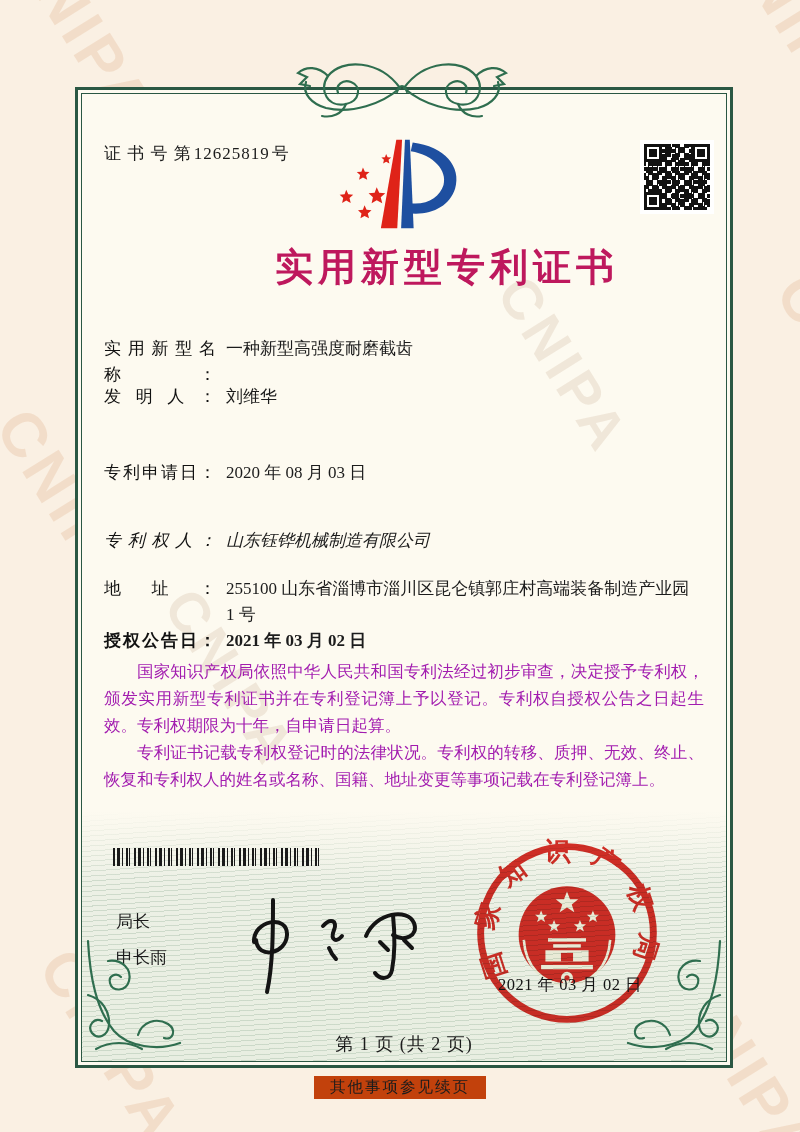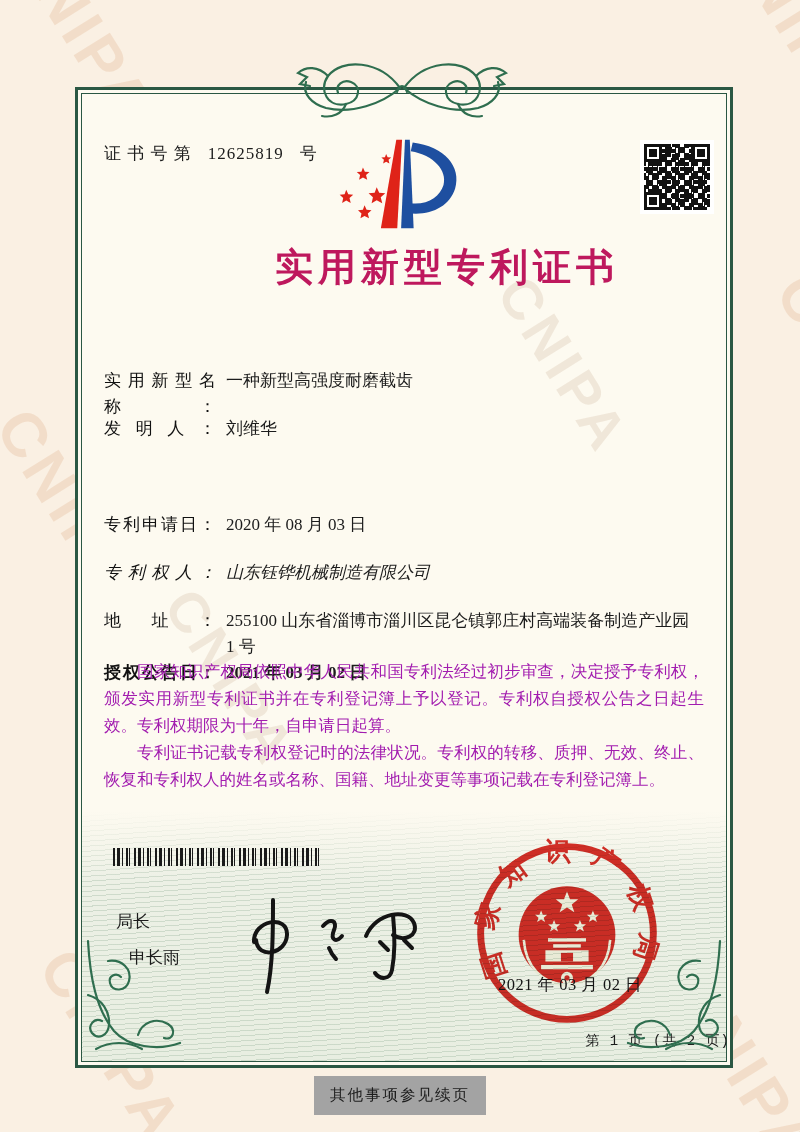--- a/index.html
+++ b/index.html
@@ -24,38 +24,38 @@
   .inner-border { position:absolute; inset:3px; border:1px solid #2a5743; pointer-events:none; z-index:1; }
   .guilloche {
     position:absolute; left:4px; right:4px; bottom:4px; height:250px; z-index:0;
     background-image:
       linear-gradient(to bottom, rgba(253,250,240,1), rgba(253,250,240,0) 70px),
       repeating-linear-gradient(176deg, rgba(120,156,128,0.26) 0 1px, rgba(0,0,0,0) 1px 5px),
       linear-gradient(#eef1e7,#e8eee1);
   }
   
   .cert-no { position:absolute; left:26px; top:52px; font-size:17px; letter-spacing:1px; z-index:3; }
-  .cert-no .num { margin:0 16px; }
+  .cert-no .num { margin:0 2px; }
   .logo { position:absolute; left:258px; top:40px; z-index:3; }
   .qr { position:absolute; left:562px; top:50px; width:74px; height:74px; background:#fff; z-index:3; }
   .qr-data {
     position:absolute; inset:4px;
     background:
       repeating-conic-gradient(#111 0% 25%, rgba(0,0,0,0) 0% 50%) 0 0/9px 9px,
       repeating-conic-gradient(#111 0% 25%, #fff 0% 50%) 2px 3px/13px 13px;
   }
   .finder { position:absolute; width:12px; height:12px; border:3px solid #111; background:#fff; }
   .finder::after { content:""; position:absolute; inset:2px; background:#111; }
   .f-tl { left:4px; top:4px; } .f-tr { right:4px; top:4px; } .f-bl { left:4px; bottom:4px; }
   .title {
     position:absolute; left:0; top:152px; width:100%; text-align:center;
     font-size:38px; font-weight:bold; letter-spacing:5px; color:#be185d; z-index:3;margin-left:43px;
   }
   
-  .frow { position:absolute; left:26px; width:604px; font-size:17px; line-height:26px; z-index:3;margin-top:32px; }
+  .frow { position:absolute; left:26px; width:604px; font-size:17px; line-height:26px; z-index:3; }
   .flabel {
     display:inline-block; width:112px; text-align:justify; text-align-last:justify;
     vertical-align:top; color:#111;
   }
   .fvalue { display:inline-block; margin-left:10px; vertical-align:top; max-width:470px; }
   .pair2 { position:absolute; left:272px; top:0; }
   .pair2 .flabel { width:118px; }
   
   .body-text {
     position:absolute; left:26px; top:568px; width:600px; z-index:3;
@@ -67,33 +67,33 @@
     position:absolute; left:35px; top:758px; width:208px; height:18px; z-index:3;
     background:repeating-linear-gradient(90deg,
       #1a1a1a 0 2px, rgba(0,0,0,0) 2px 4px,
       #1a1a1a 4px 7px, rgba(0,0,0,0) 7px 9px,
       #1a1a1a 9px 10px, rgba(0,0,0,0) 10px 13px,
       #1a1a1a 13px 15px, rgba(0,0,0,0) 15px 16px,
       #1a1a1a 16px 17px, rgba(0,0,0,0) 17px 21px);
   }
   
   .signer-role { position:absolute; left:38px; top:820px; font-size:17px; z-index:3; }
-  .signer-name { position:absolute; left:51px; top:856px; font-size:17px; z-index:3; }
+  .signer-name { position:absolute; left:38px; top:856px; font-size:17px; z-index:3; }
   .signature { position:absolute; left:150px; top:800px; z-index:3; }
   
   .seal { position:absolute; left:394px; top:748px; z-index:4; mix-blend-mode:multiply; opacity:0.95; }
   .seal-date {
     position:absolute; left:412px; top:884px; width:160px; text-align:center;
     font-size:16.5px; color:#141414; letter-spacing:0.5px; z-index:5;
   }
   
-  .page-info { position:absolute; left:0; top:942px; width:100%; text-align:right; font-size:14px; letter-spacing:1px; z-index:3;font-family:Liberation Mono, monospace; }
+  .page-info { position:absolute; left:0; top:942px; width:100%; text-align:center; font-size:18px; letter-spacing:1px; z-index:3; }
   .note {
     position:absolute; left:50%; top:1076px; transform:translateX(-50%);
-    background:#a3a3a3; padding:9px 16px; font-size:15.5px; letter-spacing:2px; z-index:3;
+    background:#c2410c; padding:1px 16px; font-size:15.5px; letter-spacing:2px; z-index:3;
   }
   
   .dragons { position:absolute; left:280px; top:46px; z-index:5; }
   .corner { position:absolute; z-index:3; }
   .corner.left { left:2px; bottom:8px; }
   .corner.right { right:2px; bottom:8px; transform:scale(-1,1); }
 </style>
 </head>
 <body>
 
@@ -140,21 +140,21 @@
     </div>
 
     <div class="title">实用新型专利证书</div>
 
     <div class="frow" style="top:246px;">
       <span class="flabel">实用新型名称：</span><span class="fvalue">一种新型高强度耐磨截齿</span>
     </div>
     <div class="frow" style="top:294px;">
       <span class="flabel">发明人：</span><span class="fvalue">刘维华</span>
     </div>
-    <div class="frow" style="top:390px;">
+    <div class="frow" style="top:370px;">
       <span class="flabel">专利申请日：</span><span class="fvalue">2020 年 08 月 03 日</span>
     </div>
     <div class="frow" style="top:438px;font-style:italic;">
       <span class="flabel">专利权人：</span><span class="fvalue">山东钰铧机械制造有限公司</span>
     </div>
     <div class="frow" style="top:486px;">
       <span class="flabel">地址：</span><span class="fvalue" style="width:470px;">255100  山东省淄博市淄川区昆仑镇郭庄村高端装备制造产业园 1 号</span>
     </div>
     <div class="frow" style="top:538px;font-weight:bold;">
       <span class="flabel">授权公告日：</span><span class="fvalue">2021 年 03 月 02 日</span>

